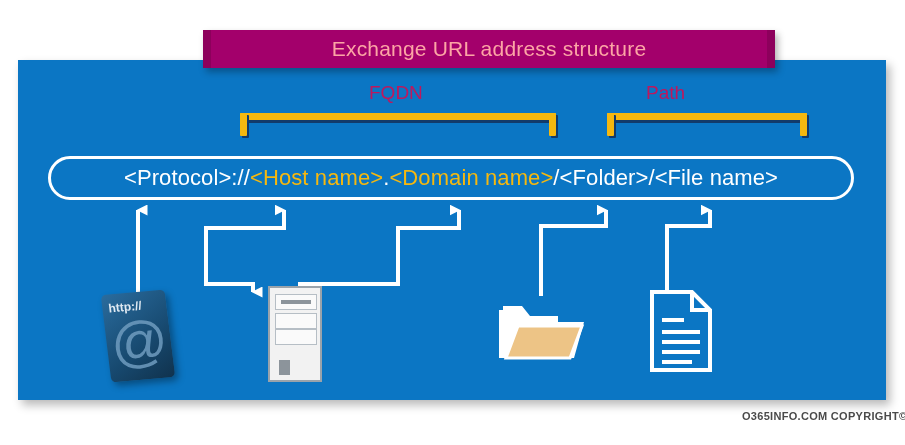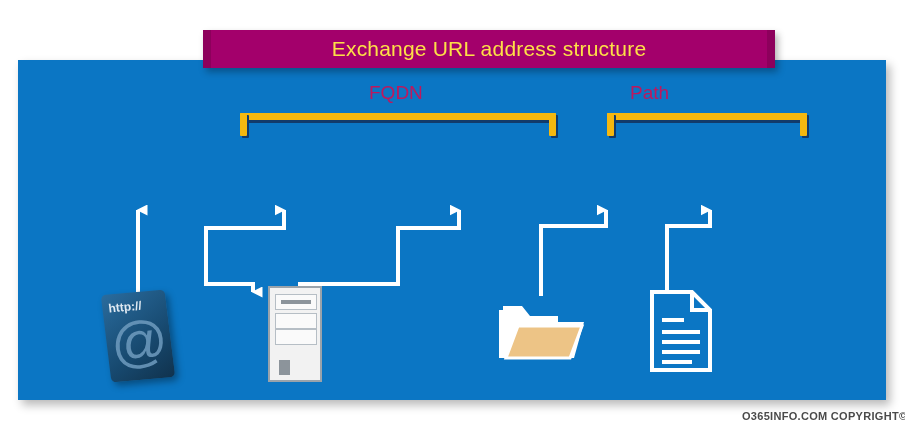--- a/index.html
+++ b/index.html
@@ -21,35 +21,35 @@
 
   
   .title-bar{
     position:absolute;left:203px;top:30px;width:572px;height:38px;
     background:#a3006b;
     box-shadow:3px 4px 7px rgba(0,0,0,.30);
     display:flex;align-items:center;justify-content:center;
     z-index:6;
   }
   .title-bar .title-text{
-    color:#fde047;font-size:21px;letter-spacing:.2px;white-space:nowrap;
+    color:#fca5a5;font-size:21px;letter-spacing:.2px;white-space:nowrap;
   }
   
   .title-notch{
     position:absolute;top:30px;width:8px;height:38px;background:#8d005c;z-index:7;
   }
   .title-notch.left{left:203px;}
   .title-notch.right{left:767px;}
 
   
   .grp-label{
     position:absolute;color:#be185d;font-size:19px;white-space:nowrap;z-index:4;
   }
   .grp-label.fqdn{left:369px;top:82px;}
-  .grp-label.path{left:630px;top:82px;}
+  .grp-label.path{left:646px;top:82px;}
 
   
   .bracket{position:absolute;z-index:4;}
   .bracket .bar{
     position:absolute;left:0;top:0;height:7px;width:100%;
     background:#f5b80f;border-radius:1px;
     box-shadow:0 3px 0 0 #123b6b;
   }
   .bracket .cap{
     position:absolute;top:0;width:7px;height:23px;
@@ -154,20 +154,25 @@
     <div class="bar"></div>
     <div class="cap l"></div>
     <div class="cap r"></div>
   </div>
   <div class="bracket path">
     <div class="bar"></div>
     <div class="cap l"></div>
     <div class="cap r"></div>
   </div>
 
+  <div class="url-bar">
+    <div class="url-text">
+      <span>&lt;Protocol&gt;://</span><span class="hl">&lt;Host name&gt;</span><span>.</span><span class="hl">&lt;Domain name&gt;</span><span>/&lt;Folder&gt;/&lt;File name&gt;</span>
+    </div>
+  </div>
 
   <svg class="connectors" viewBox="0 0 905 445">
     <defs>
       <marker id="ah-up" markerWidth="11" markerHeight="11" refX="5.5" refY="1.5" orient="auto" markerUnits="userSpaceOnUse">
         <path d="M5.5 0 L11 11 L0 11 Z" fill="#ffffff"></path>
       </marker>
       <marker id="ah-dn" markerWidth="11" markerHeight="11" refX="5.5" refY="9.5" orient="auto" markerUnits="userSpaceOnUse">
         <path d="M5.5 11 L0 0 L11 0 Z" fill="#ffffff"></path>
       </marker>
     </defs>

